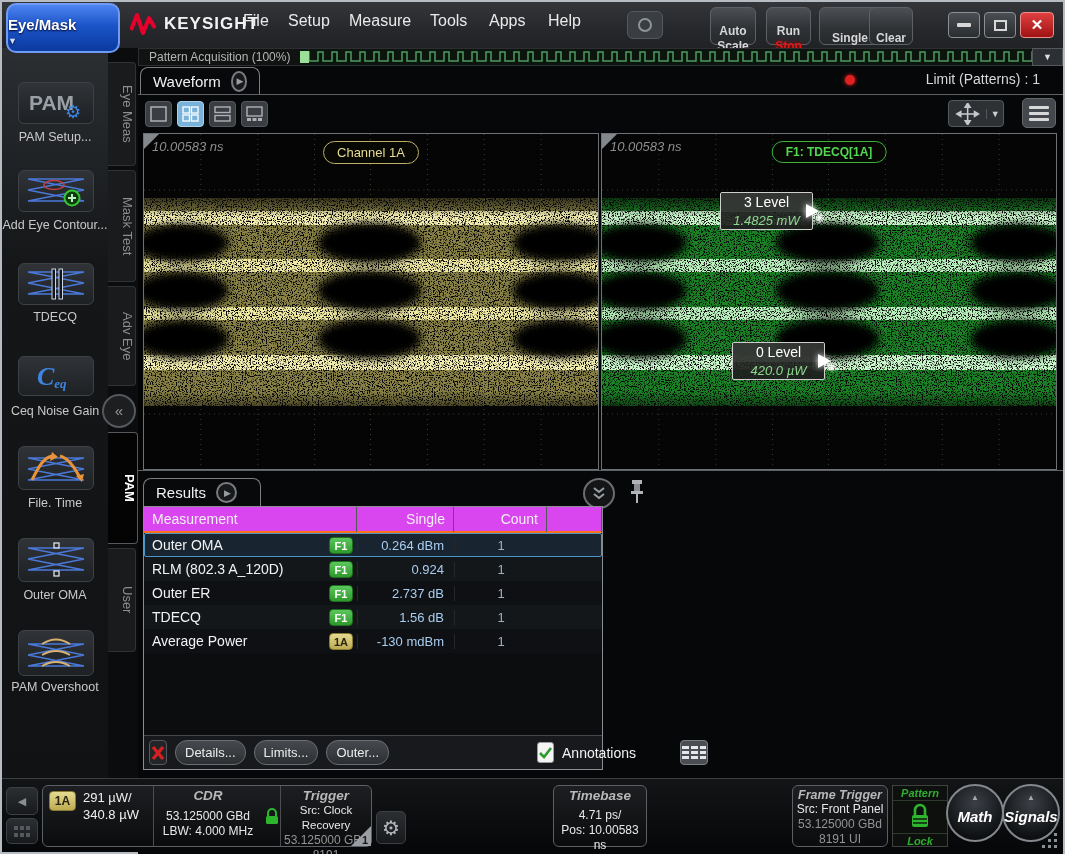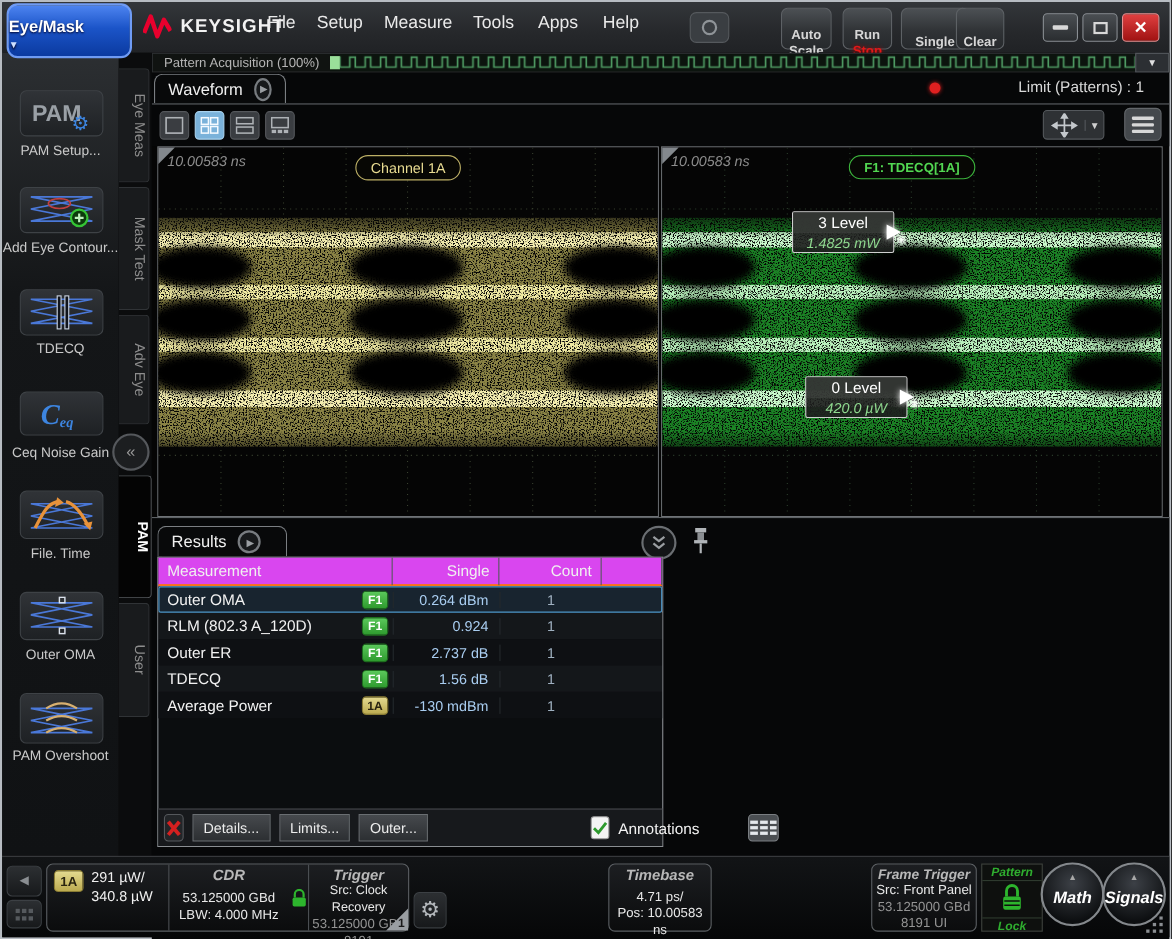--- a/index.html
+++ b/index.html
@@ -100,21 +100,21 @@
   .rt-row.sel { outline:1px solid #4d96c8; outline-offset:-1px; background:#18242f; border-radius:2px; }
   .rt-name { color:#f2f2f2; font-size:14px; padding-left:8px; white-space:nowrap; }
   .badge { display:inline-block; width:24px; height:17px; border-radius:4px; font-size:11px; font-weight:bold;
     text-align:center; line-height:16px; }
   .badge.f1 { background:linear-gradient(#5bc85b,#2e9a2e); border:1px solid #1e6e1e; color:#fff; }
   .badge.a1 { background:linear-gradient(#e4da90,#bcab50); border:1px solid #8a7c34; color:#2a2410; }
   .rt-cur { color:#a9cdf0; font-size:13px; text-align:right; padding-right:10px; border-left:1px solid #24282c; }
   .rt-cnt { color:#9fb0c0; font-size:13px; text-align:center; border-left:1px solid #24282c; }
   #res-btnrow { position:absolute; left:0; bottom:0; width:100%; height:34px; background:#17191c;
     border-top:1px solid #44474b; display:flex; align-items:center; gap:8px; padding:0 5px; }
-  .res-btn { background:linear-gradient(#46494d,#2c2f32); border:1px solid #6a6e72; border-radius:0;
+  .res-btn { background:linear-gradient(#46494d,#2c2f32); border:1px solid #6a6e72; border-radius:12px;
     color:#ececec; font-size:13px; padding:4px 9px; cursor:pointer; }
   #del-btn { width:27px; height:25px; background:#222528; border:1px solid #55585c; border-radius:4px;
     display:flex; align-items:center; justify-content:center; }
   #ann-check { width:21px; height:21px; background:#f4f4f4; border:1px solid #9a9a9a; border-radius:3px;
     margin-left:140px; display:flex; align-items:center; justify-content:center; }
   #ann-label { color:#f2f2f2; font-size:14px; }
   #grid-btn { width:40px; height:25px; background:#4a4e52; border:1px solid #7a7e82; border-radius:4px;
     margin-left:36px; display:flex; align-items:center; justify-content:center; }
 
   

